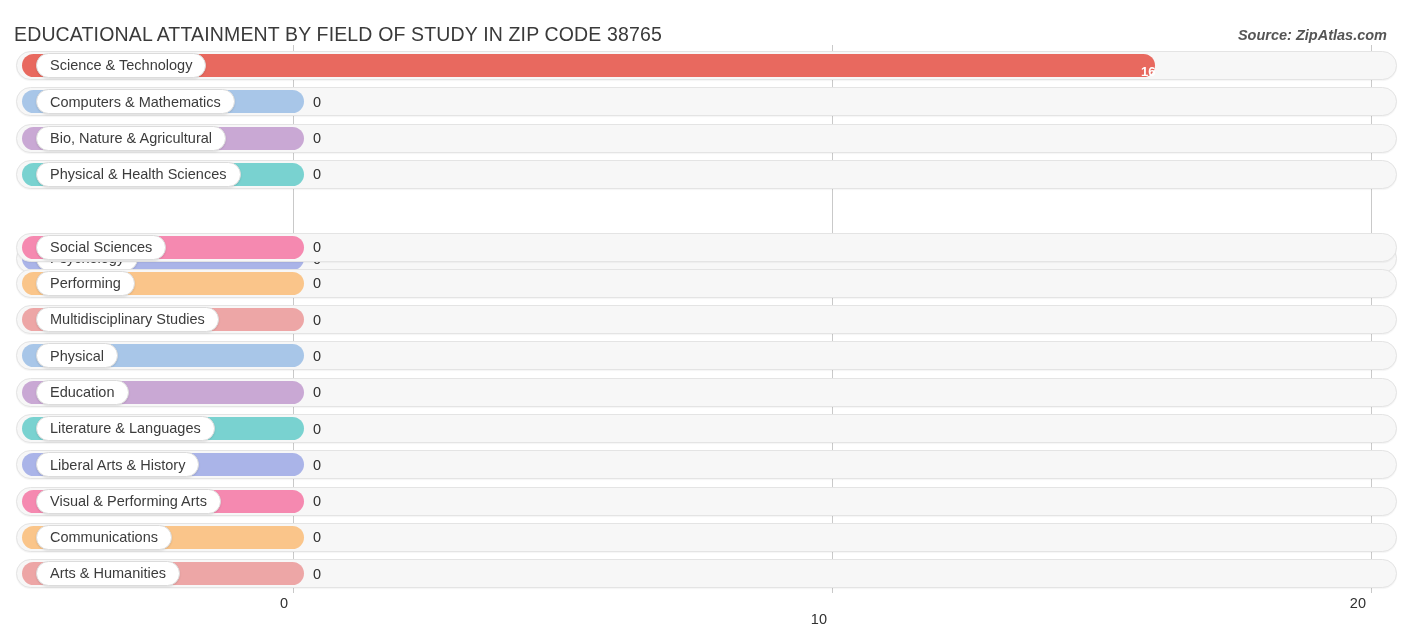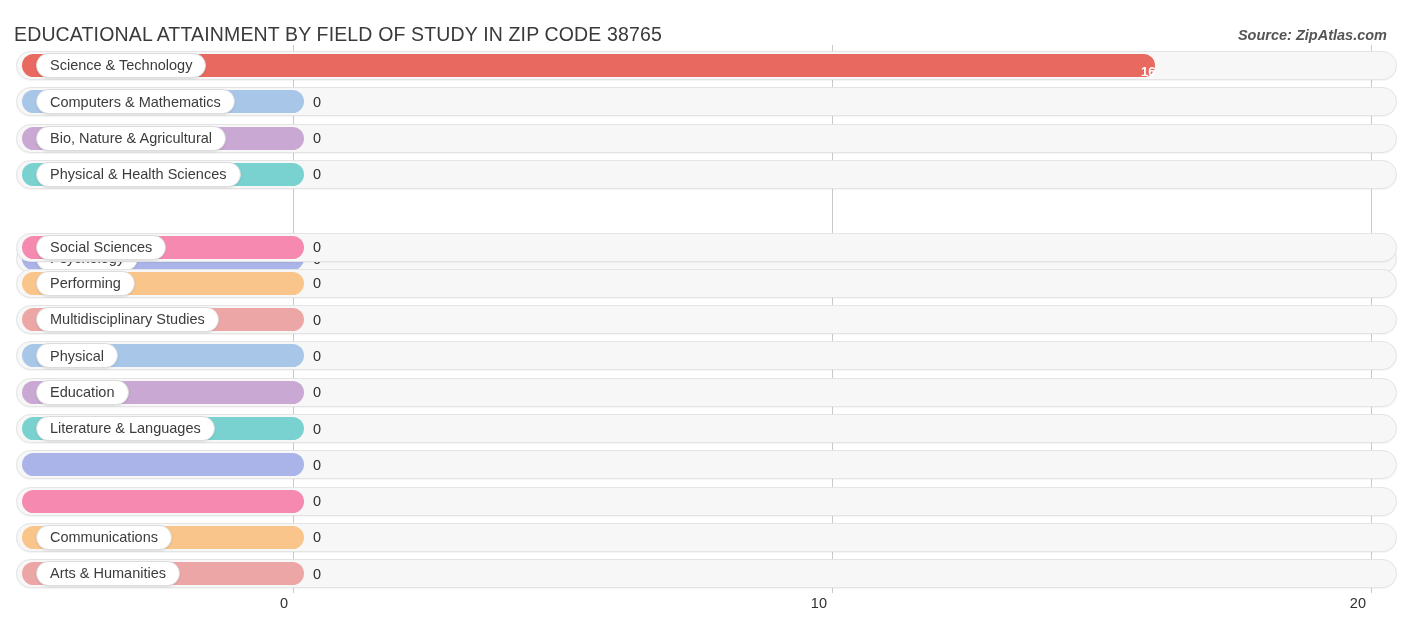--- a/index.html
+++ b/index.html
@@ -251,25 +251,31 @@
         <div class="track"></div>
         <div class="bar" style="width: 282px; background: rgb(121, 210, 208);"></div>
         <div class="label-pill">
           <span>Literature &amp; Languages</span>
         </div>
         <div class="bar-value-out" style="left: 297px;">0</div>
       </div>
       <div class="row" style="top: 405.3px;">
         <div class="track"></div>
         <div class="bar" style="width: 282px; background: rgb(170, 180, 232);"></div>
+        <div class="label-pill">
+          <span>Liberal Arts &amp; History</span>
+        </div>
         <div class="bar-value-out" style="left: 297px;">0</div>
       </div>
       <div class="row" style="top: 441.6px;">
         <div class="track"></div>
         <div class="bar" style="width: 282px; background: rgb(245, 137, 176);"></div>
+        <div class="label-pill">
+          <span>Visual &amp; Performing Arts</span>
+        </div>
         <div class="bar-value-out" style="left: 297px;">0</div>
       </div>
       <div class="row" style="top: 477.9px;">
         <div class="track"></div>
         <div class="bar" style="width: 282px; background: rgb(250, 197, 138);"></div>
         <div class="label-pill">
           <span>Communications</span>
         </div>
         <div class="bar-value-out" style="left: 297px;">0</div>
       </div>
@@ -279,15 +285,15 @@
         <div class="label-pill">
           <span>Arts &amp; Humanities</span>
         </div>
         <div class="bar-value-out" style="left: 297px;">0</div>
       </div>
     </div>
 </div>
 
 <div class="xaxis" id="xaxis">
     <div class="xtick" style="left: 288px;">0</div>
-    <div class="xtick" style="left: 827px;">10</div>
+    <div class="xtick" style="left: 827px; margin-top: 16px;">10</div>
     <div class="xtick" style="left: 1366px;">20</div>
   </div>
 
 </body></html>

